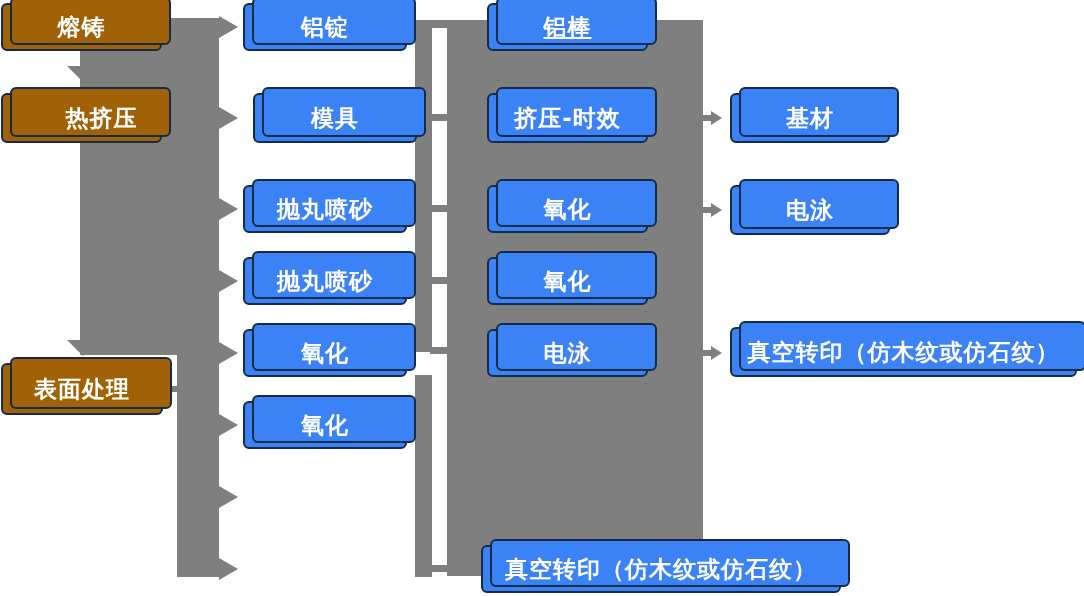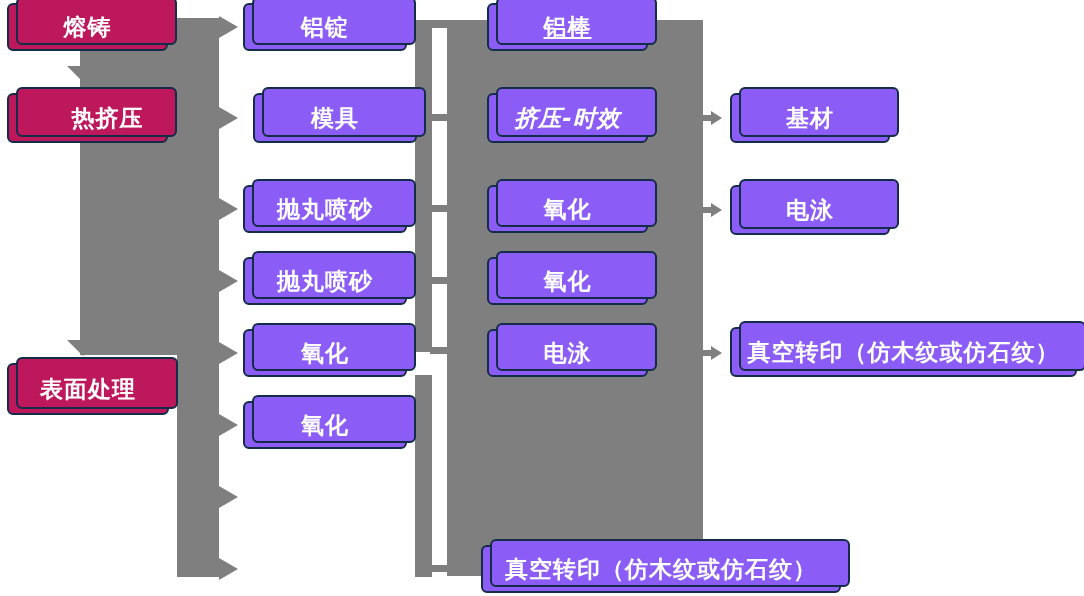--- a/index.html
+++ b/index.html
@@ -31,21 +31,21 @@
   .arr-down{
     position:absolute;width:0;height:0;
     border-top:16px solid #7F7F7F;
     border-left:16px solid transparent;
     border-right:16px solid transparent;
   }
   
   .node{
     position:absolute;box-sizing:border-box;
     display:flex;align-items:center;justify-content:center;
-    background:#8b5cf6;
+    background:#3b82f6;
     border:2px solid #142C47;
     border-radius:6px;
     color:#FFFFFF;
     font-weight:700;
     font-size:23px;
     line-height:1;
     letter-spacing:1px;
     z-index:2;
     white-space:nowrap;
   }
@@ -53,21 +53,21 @@
   .node::before{
     content:"";
     position:absolute;
     top:-2px;left:-2px;right:-2px;bottom:-2px;
     transform:translate(9px,-6px);
     background:inherit;
     border:2px solid #142C47;
     border-radius:6px;
     z-index:-1;
   }
-  .node.dark{background:#be185d;margin-left:6px;}
+  .node.dark{background:#a16207;}
 </style>
 </head>
 <body>
 
 <div id="canvas">
 
   <div class="c" style="left:80px;top:18px;width:139px;height:337px;"></div>
   <div class="c" style="left:177px;top:355px;width:42px;height:222px;"></div>
   <div class="c" style="left:415px;top:20px;width:17px;height:332px;"></div>
   <div class="c" style="left:415px;top:375px;width:17px;height:202px;"></div>
@@ -106,21 +106,21 @@
   <div class="node dark" style="left:1px;top:363px;width:162px;height:52px;">表面处理</div>
 
   <div class="node" style="left:243px;top:3px;width:164px;height:48px;">铝锭</div>
   <div class="node" style="left:253px;top:93px;width:164px;height:50px;">模具</div>
   <div class="node" style="left:243px;top:185px;width:164px;height:48px;">抛丸喷砂</div>
   <div class="node" style="left:243px;top:257px;width:164px;height:48px;">抛丸喷砂</div>
   <div class="node" style="left:243px;top:329px;width:164px;height:48px;">氧化</div>
   <div class="node" style="left:243px;top:401px;width:164px;height:48px;">氧化</div>
 
   <div class="node" style="left:487px;top:3px;width:161px;height:48px;text-decoration:underline;">铝棒</div>
-  <div class="node" style="left:487px;top:93px;width:161px;height:50px;font-style:italic;">挤压-时效</div>
+  <div class="node" style="left:487px;top:93px;width:161px;height:50px;">挤压-时效</div>
   <div class="node" style="left:487px;top:185px;width:161px;height:48px;">氧化</div>
   <div class="node" style="left:487px;top:257px;width:161px;height:48px;">氧化</div>
   <div class="node" style="left:487px;top:329px;width:161px;height:48px;">电泳</div>
   <div class="node" style="left:481px;top:545px;width:360px;height:48px;">真空转印（仿木纹或仿石纹）</div>
 
   <div class="node" style="left:730px;top:93px;width:160px;height:50px;">基材</div>
   <div class="node" style="left:730px;top:185px;width:160px;height:50px;">电泳</div>
   <div class="node" style="left:730px;top:327px;width:347px;height:50px;">真空转印（仿木纹或仿石纹）</div>
 
 </div>

